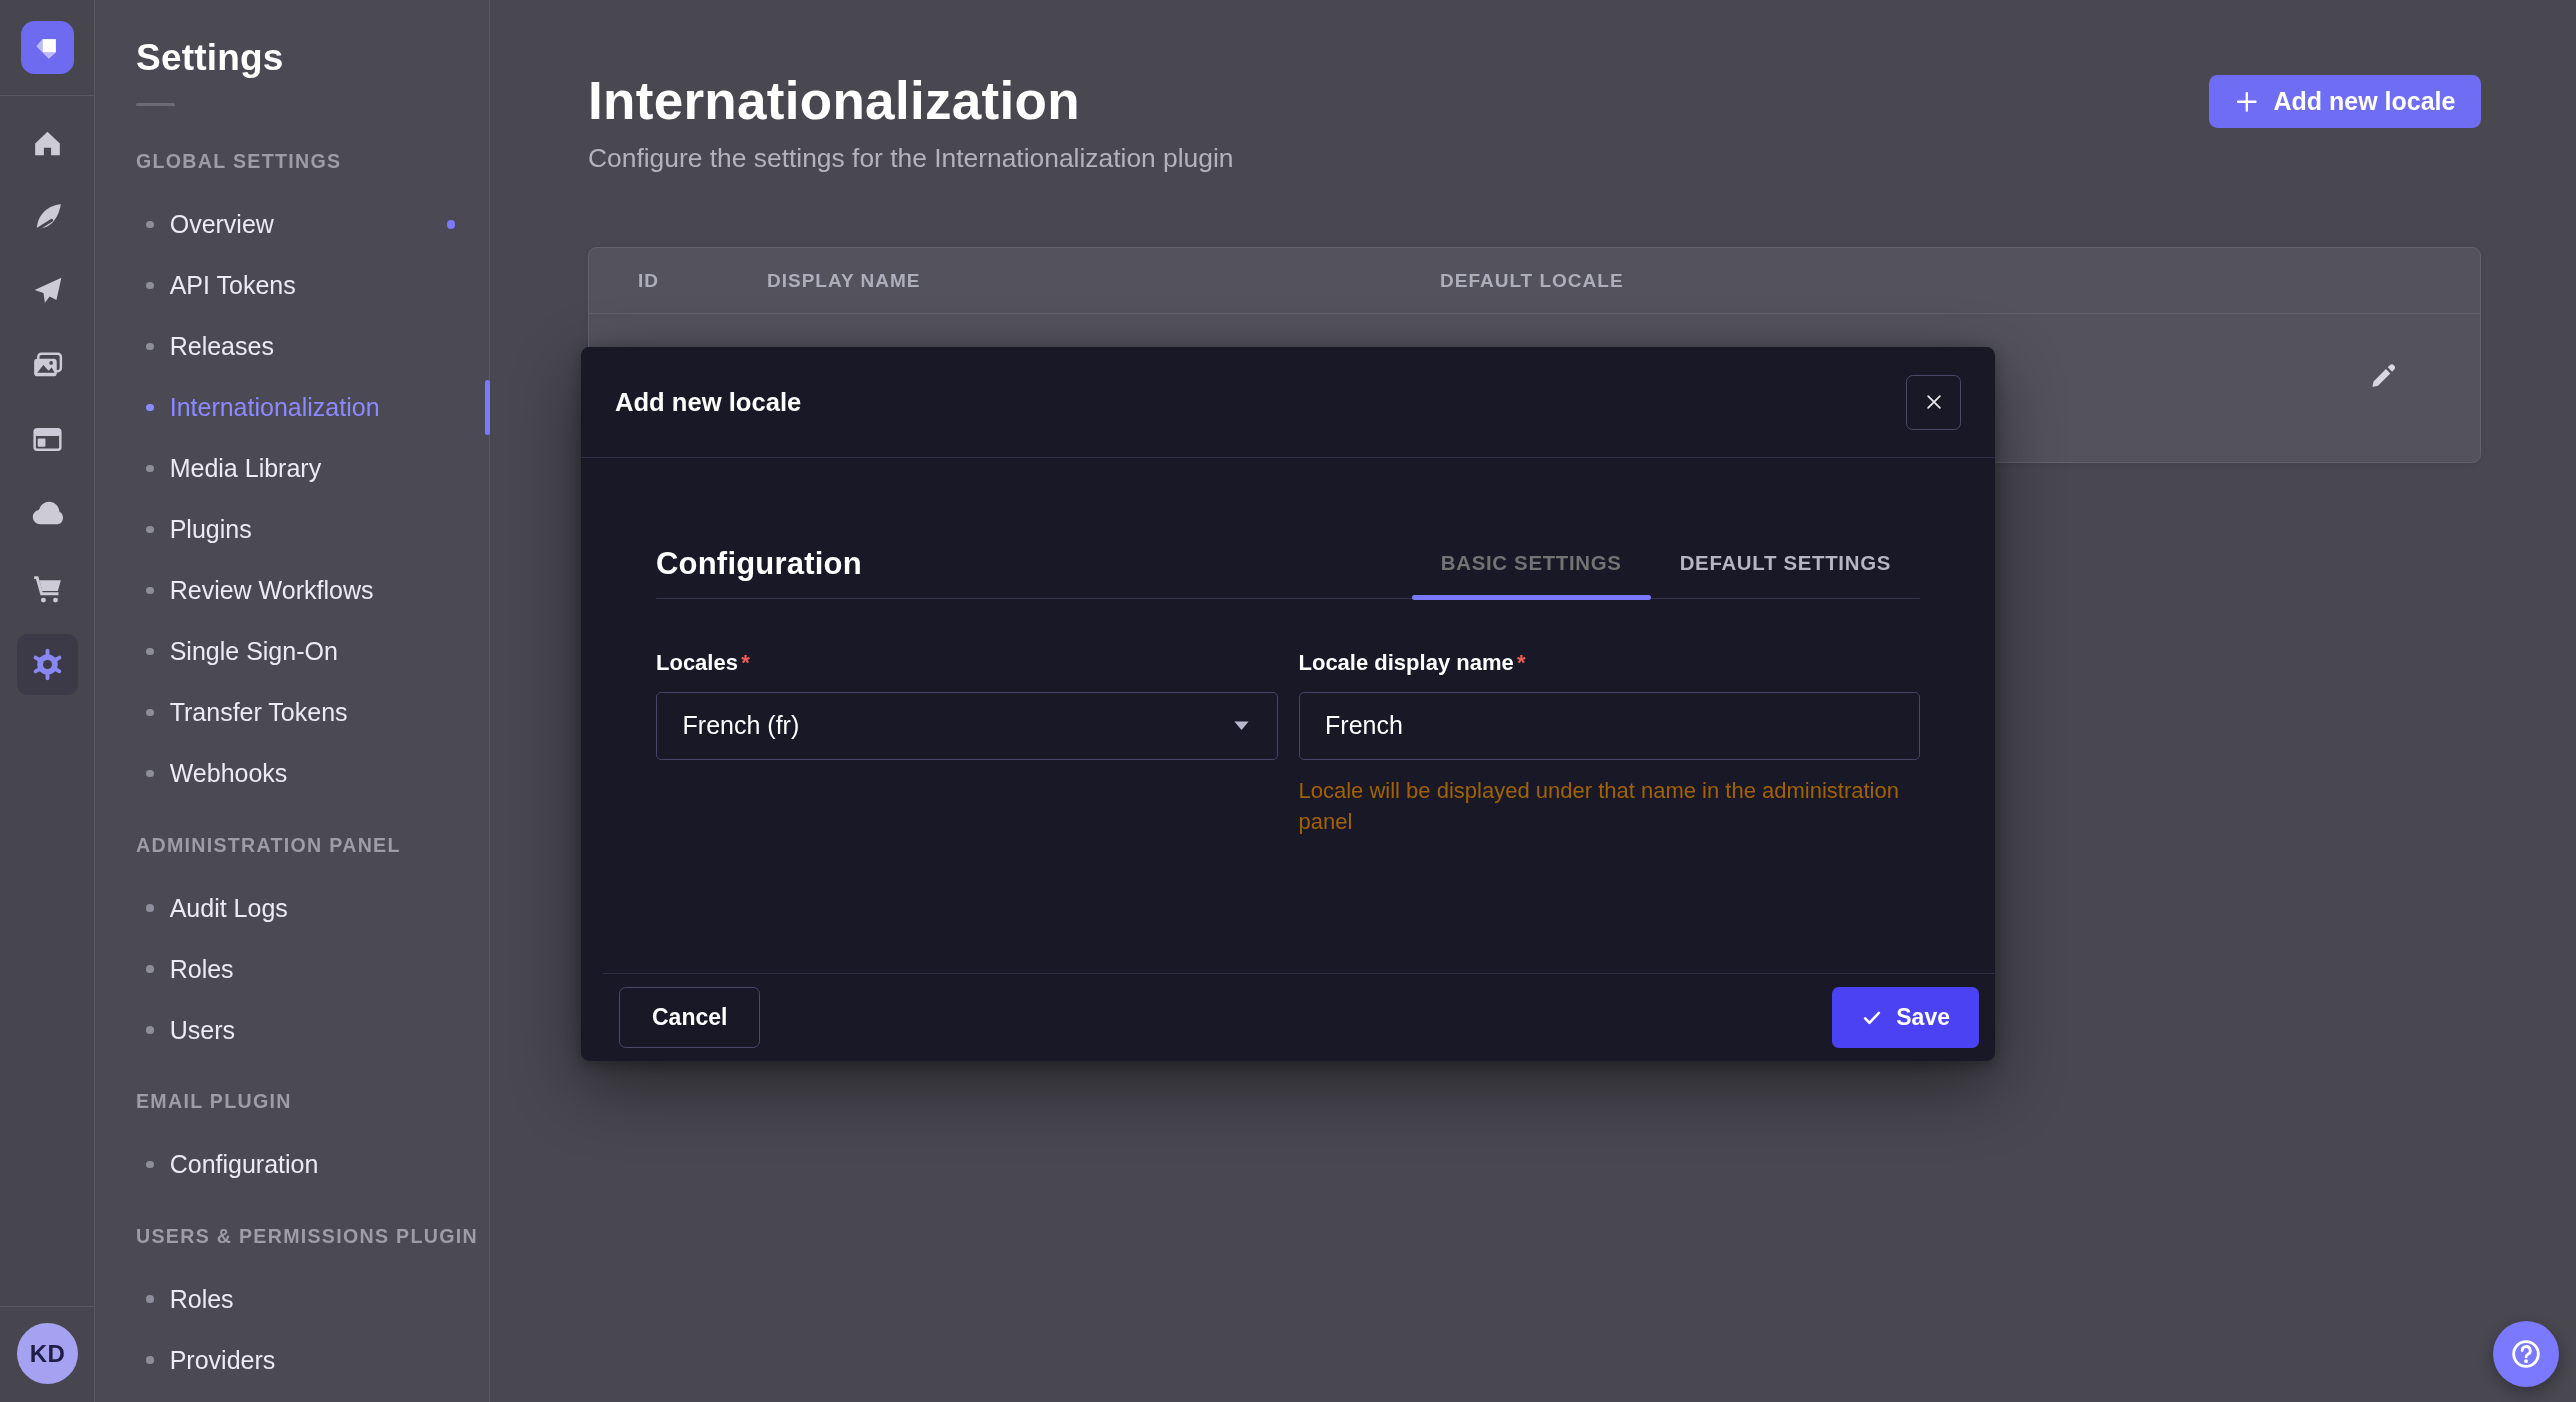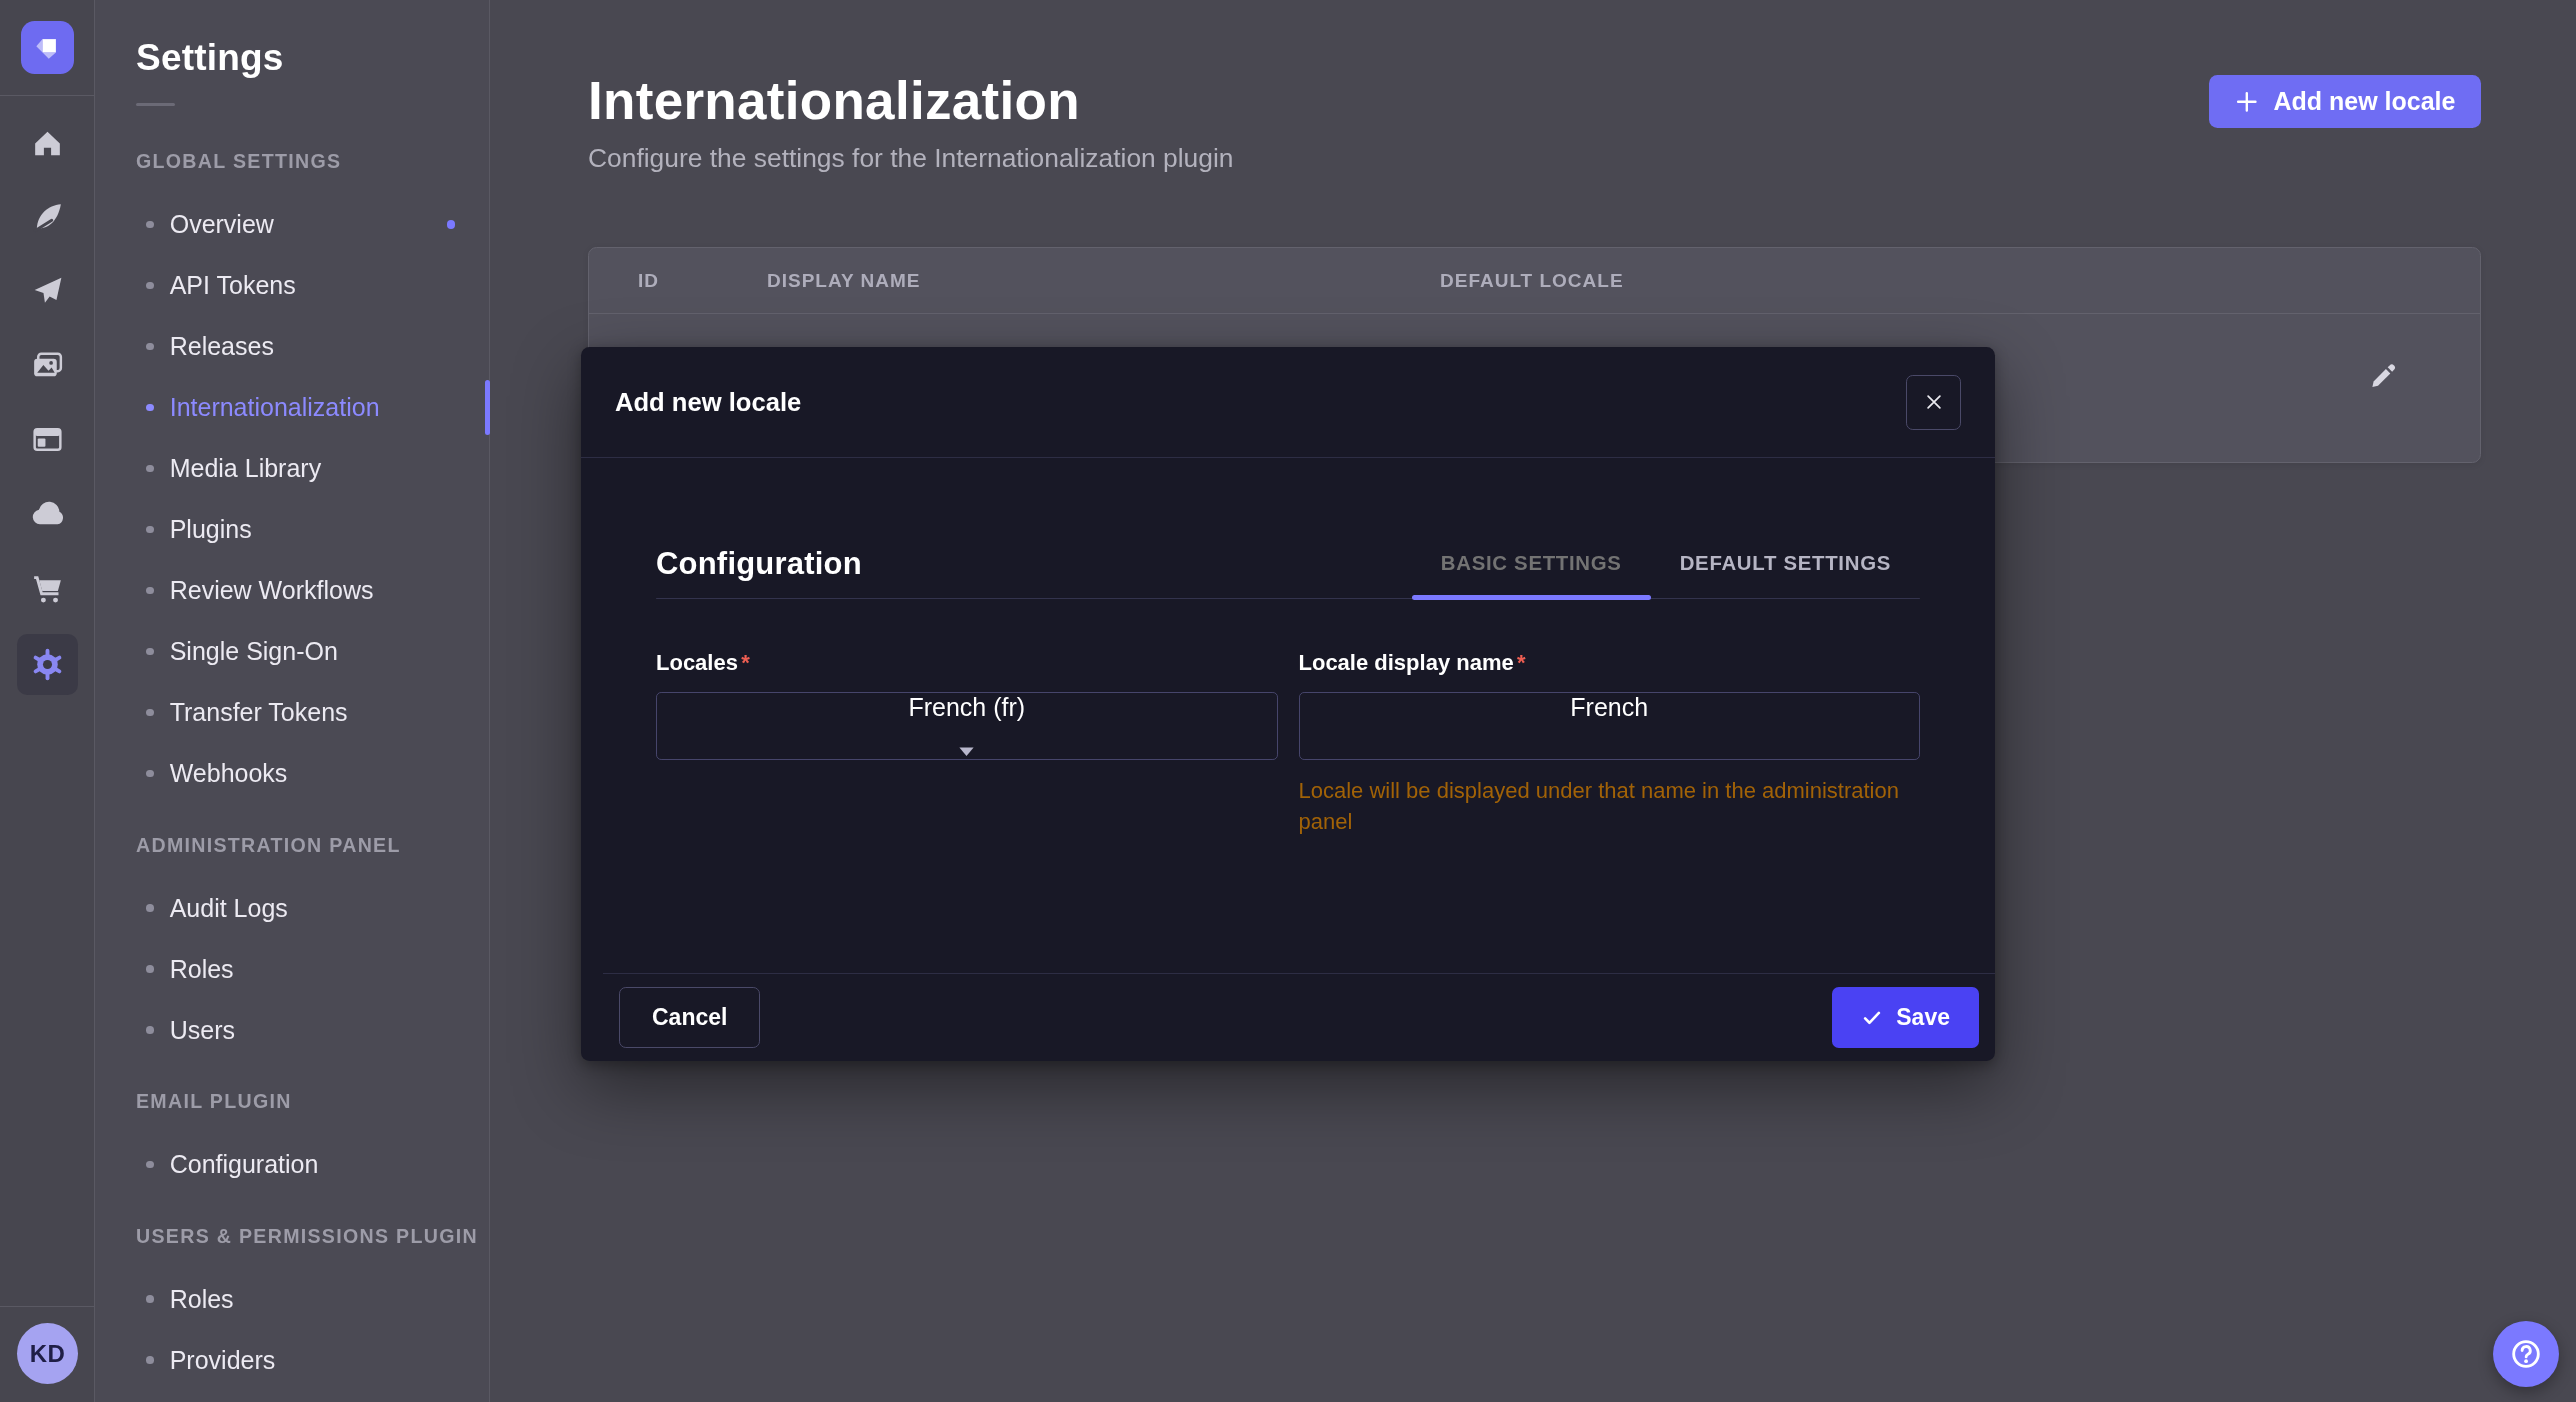--- a/index.html
+++ b/index.html
@@ -60,21 +60,21 @@
   .cfg-row{position:relative;display:flex;justify-content:space-between;align-items:center;height:55px;margin-top:78px;}
   .cfg-row h4{font-size:31px;font-weight:600;color:var(--text);letter-spacing:0.2px;}
   .tabs{display:flex;height:55px;}
   .tab{position:relative;height:55px;padding:0 29px;font-size:20.4px;font-weight:bold;letter-spacing:0.7px;color:#b6b5c4;display:flex;align-items:center;}
   .tab.active{color:#737373;}
   .tab.active::after{content:'';position:absolute;left:0;right:0;bottom:-9.4px;height:5.1px;background:#7b79ff;border-radius:2.6px;z-index:1;}
   .tab-divider{margin-top:6.8px;height:1.7px;background:#33334d;border-radius:0.9px;}
   .fields{display:grid;grid-template-columns:1fr 1fr;gap:21px;margin-top:51px;}
   .field label{display:block;font-size:22px;font-weight:bold;color:var(--text);margin-bottom:15.3px;}
   .req{color:var(--danger);margin-left:3.4px;}
-  .select,.input{width:100%;height:68px;border:0.9px solid var(--input-border);border-radius:5.1px;background:var(--modal-bg);display:flex;align-items:center;justify-content:space-between;padding:0 25.6px;font-size:25px;color:var(--text);flex-direction:column;}
+  .select,.input{width:100%;height:68px;border:0.9px solid var(--input-border);border-radius:5.1px;background:var(--modal-bg);display:flex;align-items:center;justify-content:space-between;padding:0 25.6px;font-size:25px;color:var(--text);}
   .hint{margin-top:15.3px;font-size:22px;line-height:31px;color:#a16207;max-width:630px;}
   .m-foot{position:absolute;left:0;right:0;bottom:0;height:88px;border-top:0.9px solid var(--modal-border);display:flex;align-items:center;justify-content:space-between;padding:0 16px;margin-left:22px;}
   .btn-cancel{height:61px;padding:0 32px;border:0.9px solid #4a4968;border-radius:6.8px;background:var(--modal-bg);color:#fff;font-size:23px;font-weight:600;}
   .btn-save{height:61px;padding:0 29px;border-radius:6.8px;background:var(--save);color:#fff;font-size:23px;font-weight:600;display:flex;align-items:center;gap:13.6px;}
 
   
   .help{position:absolute;left:2493px;top:1321px;width:66px;height:66px;border-radius:50%;background:#7b79ff;display:flex;align-items:center;justify-content:center;box-shadow:0 5.1px 15.3px rgba(0,0,0,.3);z-index:6;}
 </style>
 </head>
 <body>

